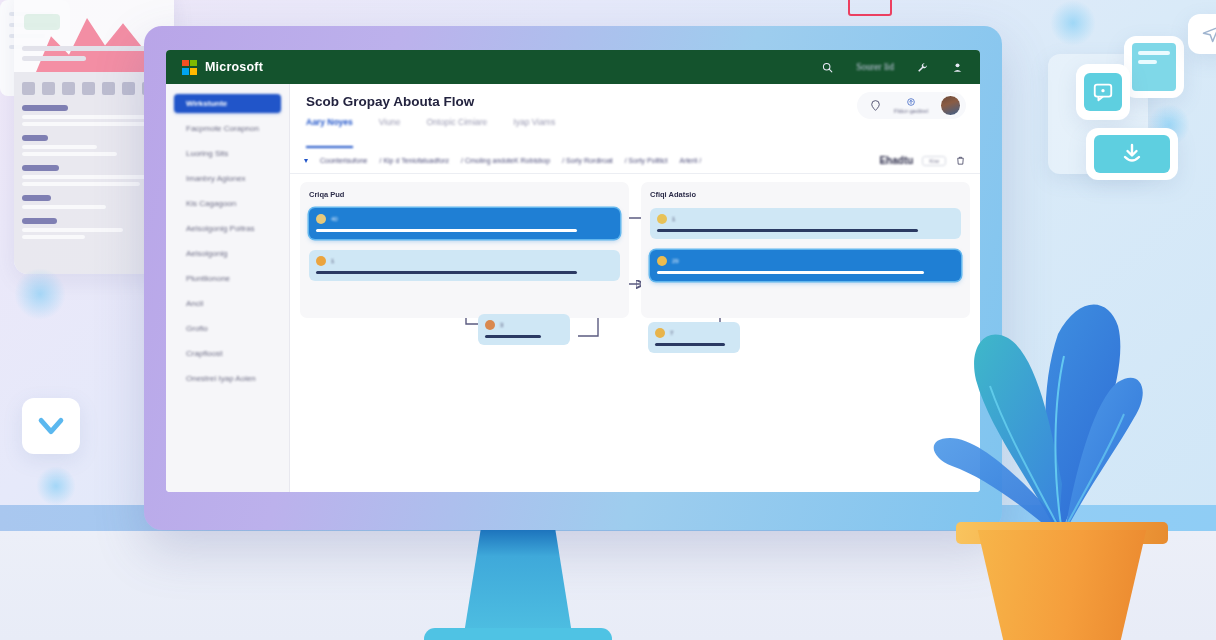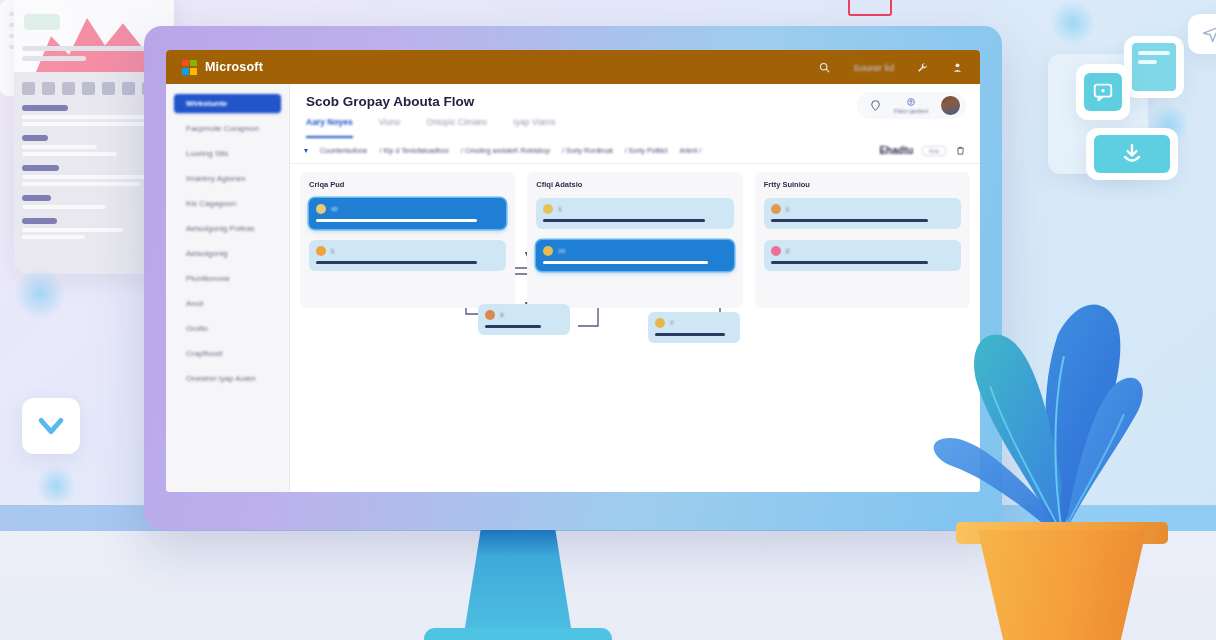--- a/index.html
+++ b/index.html
@@ -85,50 +85,50 @@
     position: absolute; left: 424px; top: 628px; width: 188px; height: 22px;
     background: #4fc3e4; border-radius: 11px;
   }
   .desk { position: absolute; left: 0; top: 505px; width: 1216px; height: 26px;
     background: linear-gradient(90deg,#a9c7ef 0%, #9ccdf3 45%, #8fcdf5 100%); }
   .desk-below { position: absolute; left: 0; top: 531px; width: 1216px; height: 109px;
     background: linear-gradient(180deg,#eceff8 0%, #e8ecf7 100%); }
 
   
   .topbar {
-    height: 34px; background: #a16207; display: flex; align-items: center;
+    height: 34px; background: #14532d; display: flex; align-items: center;
     padding: 0 16px; flex: 0 0 34px;
   }
   .ms-logo { width: 15px; height: 15px; display: grid; grid-template-columns: 1fr 1fr; grid-template-rows: 1fr 1fr; gap: 1.5px; margin-right: 8px; }
   .ms-logo i { display: block; }
   .ms-logo i:nth-child(1){ background:#f25022; }
   .ms-logo i:nth-child(2){ background:#7fba00; }
   .ms-logo i:nth-child(3){ background:#00a4ef; }
   .ms-logo i:nth-child(4){ background:#ffb900; }
   .brand { color: #fff; font-size: 12.5px; font-weight: bold; letter-spacing: .2px; }
-  .topbar-right { margin-left: auto; display: flex; align-items: center; gap: 22px; }
+  .topbar-right { margin-left: auto; display: flex; align-items: center; gap: 22px; font-family: Liberation Serif, serif; }
   .topbar-right .tb-txt { color: #c8cbe4; font-size: 9.5px; filter: blur(.9px); }
   .topbar-right svg { fill: #e7e9f5; }
 
   .app-body { flex: 1; display: flex; min-height: 0; }
 
   
   .sidebar { width: 124px; background: #f6f6f9; border-right: 1px solid #e8e8ef; padding: 10px 0 0 0; flex: 0 0 124px; }
   .sb-brand { display: flex; align-items: center; gap: 6px; padding: 4px 12px 14px 12px; }
   .sb-brand svg { stroke: #55557a; }
   .sb-brand-label { font-size: 9.5px; color: #40405e; font-weight: bold; filter: blur(.8px); }
   .sb-item { height: 19px; display: flex; align-items: center; padding: 0 12px; margin: 0 8px 6px 8px; border-radius: 4px; font-size: 8px; color: #6e6e86; filter: blur(.85px); }
   .sb-item.active { background: #2155c9; color: #ffffff; font-weight: bold; box-shadow: 0 1px 3px rgba(33,85,201,.3); }
 
   
   .content { flex: 1; display: flex; flex-direction: column; min-width: 0; background: #ffffff; }
   .page-head { padding: 10px 16px 0 16px; position: relative; }
   .page-title { font-size: 13.5px; font-weight: bold; color: #23233f; filter: blur(.55px); }
   .tabs { display: flex; gap: 26px; margin-top: 8px; }
-  .tab { font-size: 8.5px; color: #9a9ab2; padding-bottom: 9px; filter: blur(.85px); }
+  .tab { font-size: 8.5px; color: #9a9ab2; padding-bottom: 19px; filter: blur(.85px); }
   .tab.active { color: #2155c9; font-weight: bold; border-bottom: 2px solid #2155c9; }
   .head-right { position: absolute; right: 14px; top: 8px; display: flex; align-items: center; gap: 12px;
     background: #f7f8fb; border-radius: 14px; padding: 3px 5px 3px 12px; }
   .head-right svg { stroke: #4a4a6b; fill: none; }
   .hr-badge { display: flex; flex-direction: column; align-items: center; gap: 1px; }
   .hr-badge .hr-txt { font-size: 6px; color: #6b6b88; filter: blur(.8px); }
   .avatar { width: 21px; height: 21px; border-radius: 50%; background: linear-gradient(160deg,#6b4a3a 0%, #8a5c44 40%, #3e5f8a 100%); border: 1.5px solid #fff; }
 
   .toolbar { display: flex; align-items: center; gap: 12px; padding: 7px 14px; border-bottom: 1px solid #eceef3; }
   .tool-item { font-size: 7px; color: #4d4d7a; filter: blur(.85px); white-space: nowrap; }
@@ -454,37 +454,20 @@
               </div>
               <div class="node sel">
                 <div class="node-row">
                     <span class="node-ic" style="background:#ebbb4f"></span>
                     <span class="node-label">29</span>
                   </div>
                 <div class="node-bar" style="width:90%"></div>
               </div>
             </div>
 
-            <div class="lane">
-              <div class="lane-title">Frtty Suiniou</div>
-              <div class="node light">
-                <div class="node-row">
-                    <span class="node-ic" style="background:#e09a53"></span>
-                    <span class="node-label">1</span>
-                  </div>
-                <div class="node-bar" style="width:86%"></div>
-              </div>
-              <div class="node light">
-                <div class="node-row">
-                    <span class="node-ic" style="background:#ef6f9a"></span>
-                    <span class="node-label">2</span>
-                  </div>
-                <div class="node-bar" style="width:86%"></div>
-              </div>
-            </div>
           </div>
 
           <div class="node light float-node fn1">
             <div class="node-row">
                 <span class="node-ic" style="background:#d9894f"></span>
                 <span class="node-label">3</span>
               </div>
             <div class="node-bar" style="width:72%"></div>
           </div>
 

